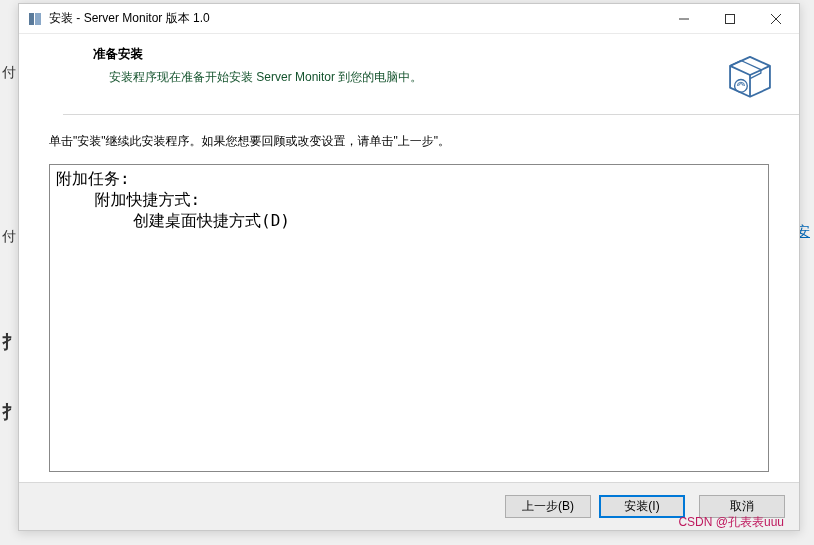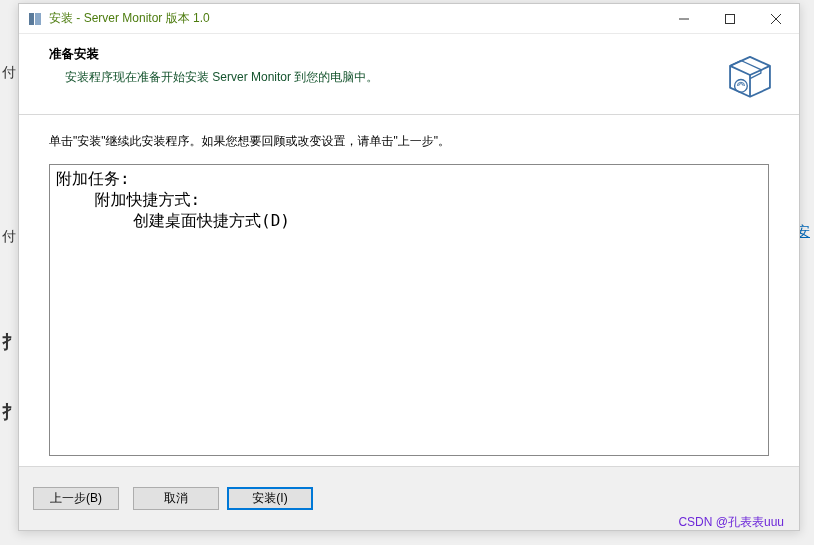--- a/index.html
+++ b/index.html
@@ -30,33 +30,34 @@
       align-items: center;
       padding: 0 0 0 8px;
       background: #fff;
       border-bottom: 1px solid #eaeaea;
     }
     .titlebar .app-icon {
       width: 16px; height: 16px;
       margin-right: 6px;
       display: inline-flex; align-items: center; justify-content: center;
     }
-    .titlebar .title { color: #4d7c0f; font-size: 12px; }
+    .titlebar .title { color: #000000; font-size: 12px; }
     .win-controls { margin-left: auto; display: flex; }
     .win-btn {
       width: 46px; height: 30px;
       display: flex; align-items: center; justify-content: center;
       color: #333;
     }
     .win-btn svg { stroke: currentColor; stroke-width: 1; fill: none; }
     .header {
       padding: 12px 20px 10px 30px;
       display: flex;
       align-items: flex-start;
       border-bottom: 1px solid #d8d8d8;
+      margin-left: 44px;
     }
     .header-text { flex: 1; }
     .header-text .heading { font-weight: bold; font-size: 12.5px; color: #000; margin-bottom: 6px; }
     .header-text .subheading { font-size: 12px; color: #14532d; padding-left: 16px; }
     .header-icon { width: 58px; height: 58px; flex-shrink: 0; }
     .content {
       flex: 1;
       padding: 18px 30px 10px 30px;
       display: flex;
       flex-direction: column;
@@ -72,45 +73,45 @@
       color: #000;
       overflow-x: scroll;
       white-space: pre;
       position: relative;
     }
     .summary-box::-webkit-scrollbar { height: 16px; }
     .summary-box::-webkit-scrollbar-track { background: #f0f0f0; }
     .summary-box::-webkit-scrollbar-thumb { background: #c0c0c0; }
     .summary-box::-webkit-scrollbar-button { background: #f0f0f0; width: 16px; }
     .footer {
-      height: 64px;
+      height: 48px;
       background: #f0f0f0;
       border-top: 1px solid #d8d8d8;
       display: flex;
       align-items: center;
-      justify-content: flex-start;
+      justify-content: flex-end;
       padding: 0 14px;
       gap: 8px;
     }
     .btn {
       min-width: 86px;
       height: 23px;
       padding: 0 12px;
       background: #e1e1e1;
       border: 1px solid #adadad;
       font-size: 12px;
       font-family: inherit;
       cursor: pointer;
     }
     .btn.primary { border: 2px solid #0078d7; background: #e1e1e1; }
     .watermark {
       position: absolute;
       right: 30px; bottom: 14px;
       font-size: 12px;
-      color: #6d28d9;
+      color: #be185d;
       pointer-events: none;
     }
   </style>
 </head>
 <body>
 
 <div class="bg-fragments">
   <span style="left:2px; top:64px;">付</span>
   <span style="right:4px; top:223px; color:#0067b8; text-decoration:underline;">安</span>
   <span style="left:2px; top:228px;">付</span>
@@ -170,19 +171,19 @@
 
   <div class="content">
     <div class="instruction">单击"安装"继续此安装程序。如果您想要回顾或改变设置，请单击"上一步"。</div>
     <div class="summary-box">附加任务:
     附加快捷方式:
         创建桌面快捷方式(D)</div>
   </div>
 
   <div class="footer">
     <button class="btn">上一步(B)</button>
+    <button class="btn primary">安装(I)</button>
     <button class="btn" style="margin-left:6px;">取消</button>
-    <button class="btn primary">安装(I)</button>
   </div>
 
 </div>
 
 <div class="watermark">CSDN @孔表表uuu</div>
 
 </body></html>

